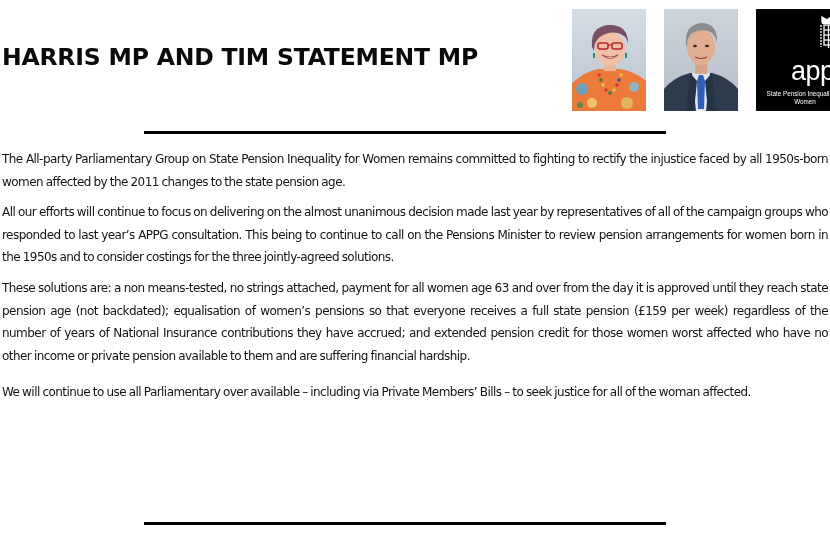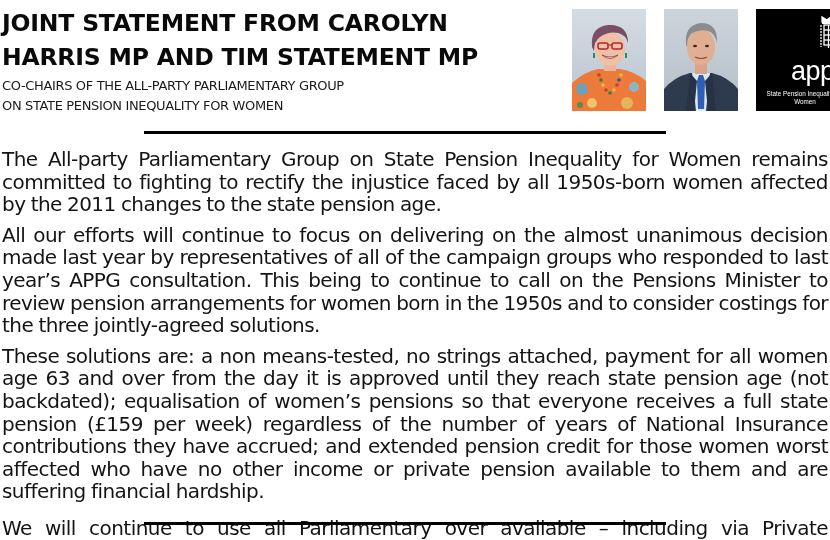--- a/index.html
+++ b/index.html
@@ -106,41 +106,37 @@
     .rule.bottom { top: 522px; }
     .body-text {
       position: absolute;
       left: 2px;
       top: 148px;
       width: 826px;
     }
     .para {
       margin: 0 0 8px 0;
       font-family: "DejaVu Sans", sans-serif;
-      font-size: 20px;
+      font-size: 12px;
       line-height: 22.6px;
       letter-spacing: -0.55px;
       word-spacing: -0.6px;
       text-align: justify;
       color: #141414;
     }
     .para.last { margin-top: 14px; }
   </style>
 </head>
 <body>
 
 <div class="header">
   <h1 class="title">
-    <span>JOINT STATEMENT FROM CAROLYN</span><br>
+    <br>
     <span>HARRIS MP AND TIM STATEMENT MP</span>
   </h1>
-  <p class="subtitle">
-    <span>CO-CHAIRS OF THE ALL-PARTY PARLIAMENTARY GROUP</span><br>
-    <span>ON STATE PENSION INEQUALITY FOR WOMEN</span>
-  </p>
 
   <div class="photos">
 
     <div class="photo" title="portrait-woman-glasses-orange-floral-top">
       <svg width="74" height="102" viewBox="0 0 74 102" xmlns="http://www.w3.org/2000/svg">
         <rect width="74" height="102" fill="#c9d2dc"></rect>
         <rect width="74" height="102" fill="url(#bgL)"></rect>
         <defs>
           <linearGradient id="bgL" x1="0" y1="0" x2="0" y2="1">
             <stop offset="0" stop-color="#d5dce4"></stop>

